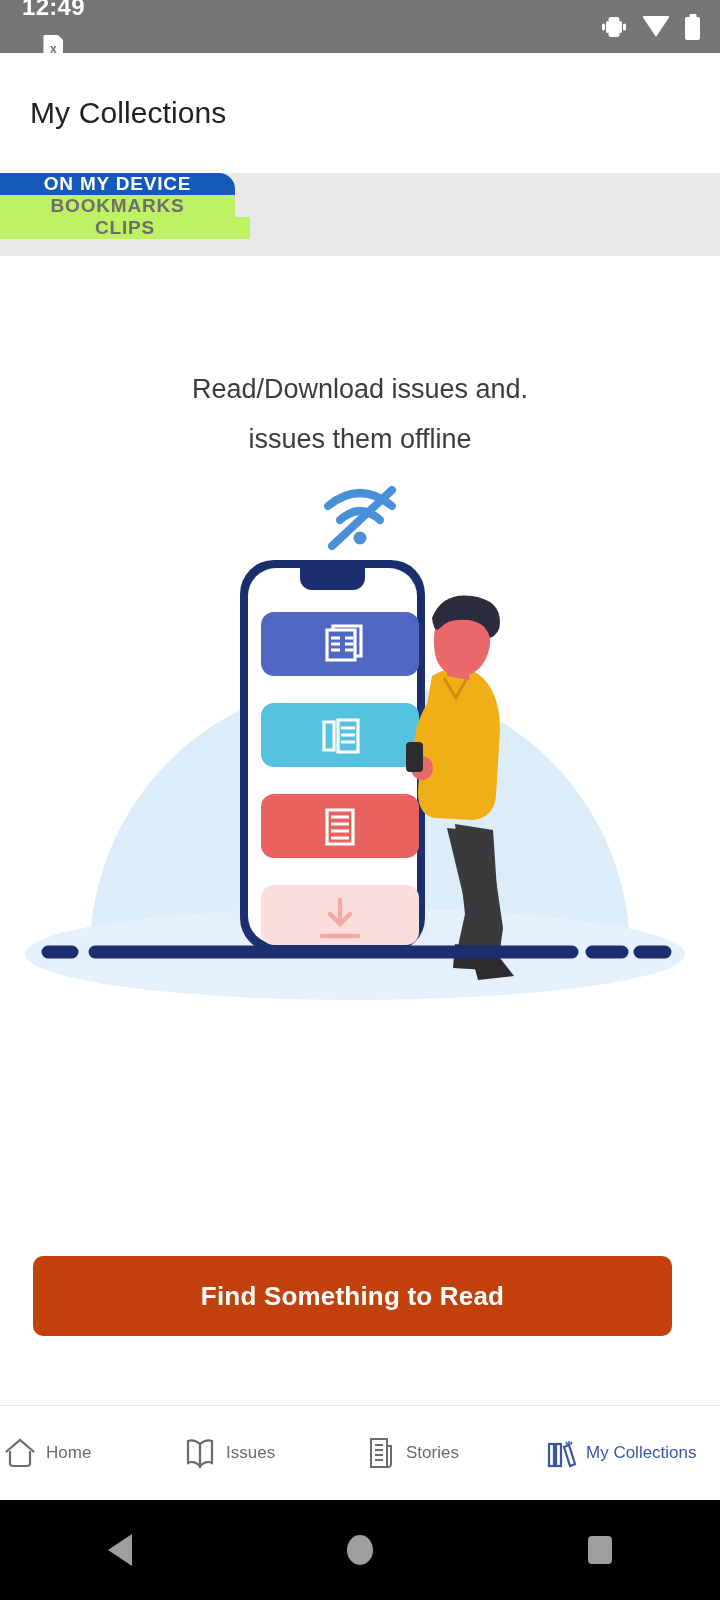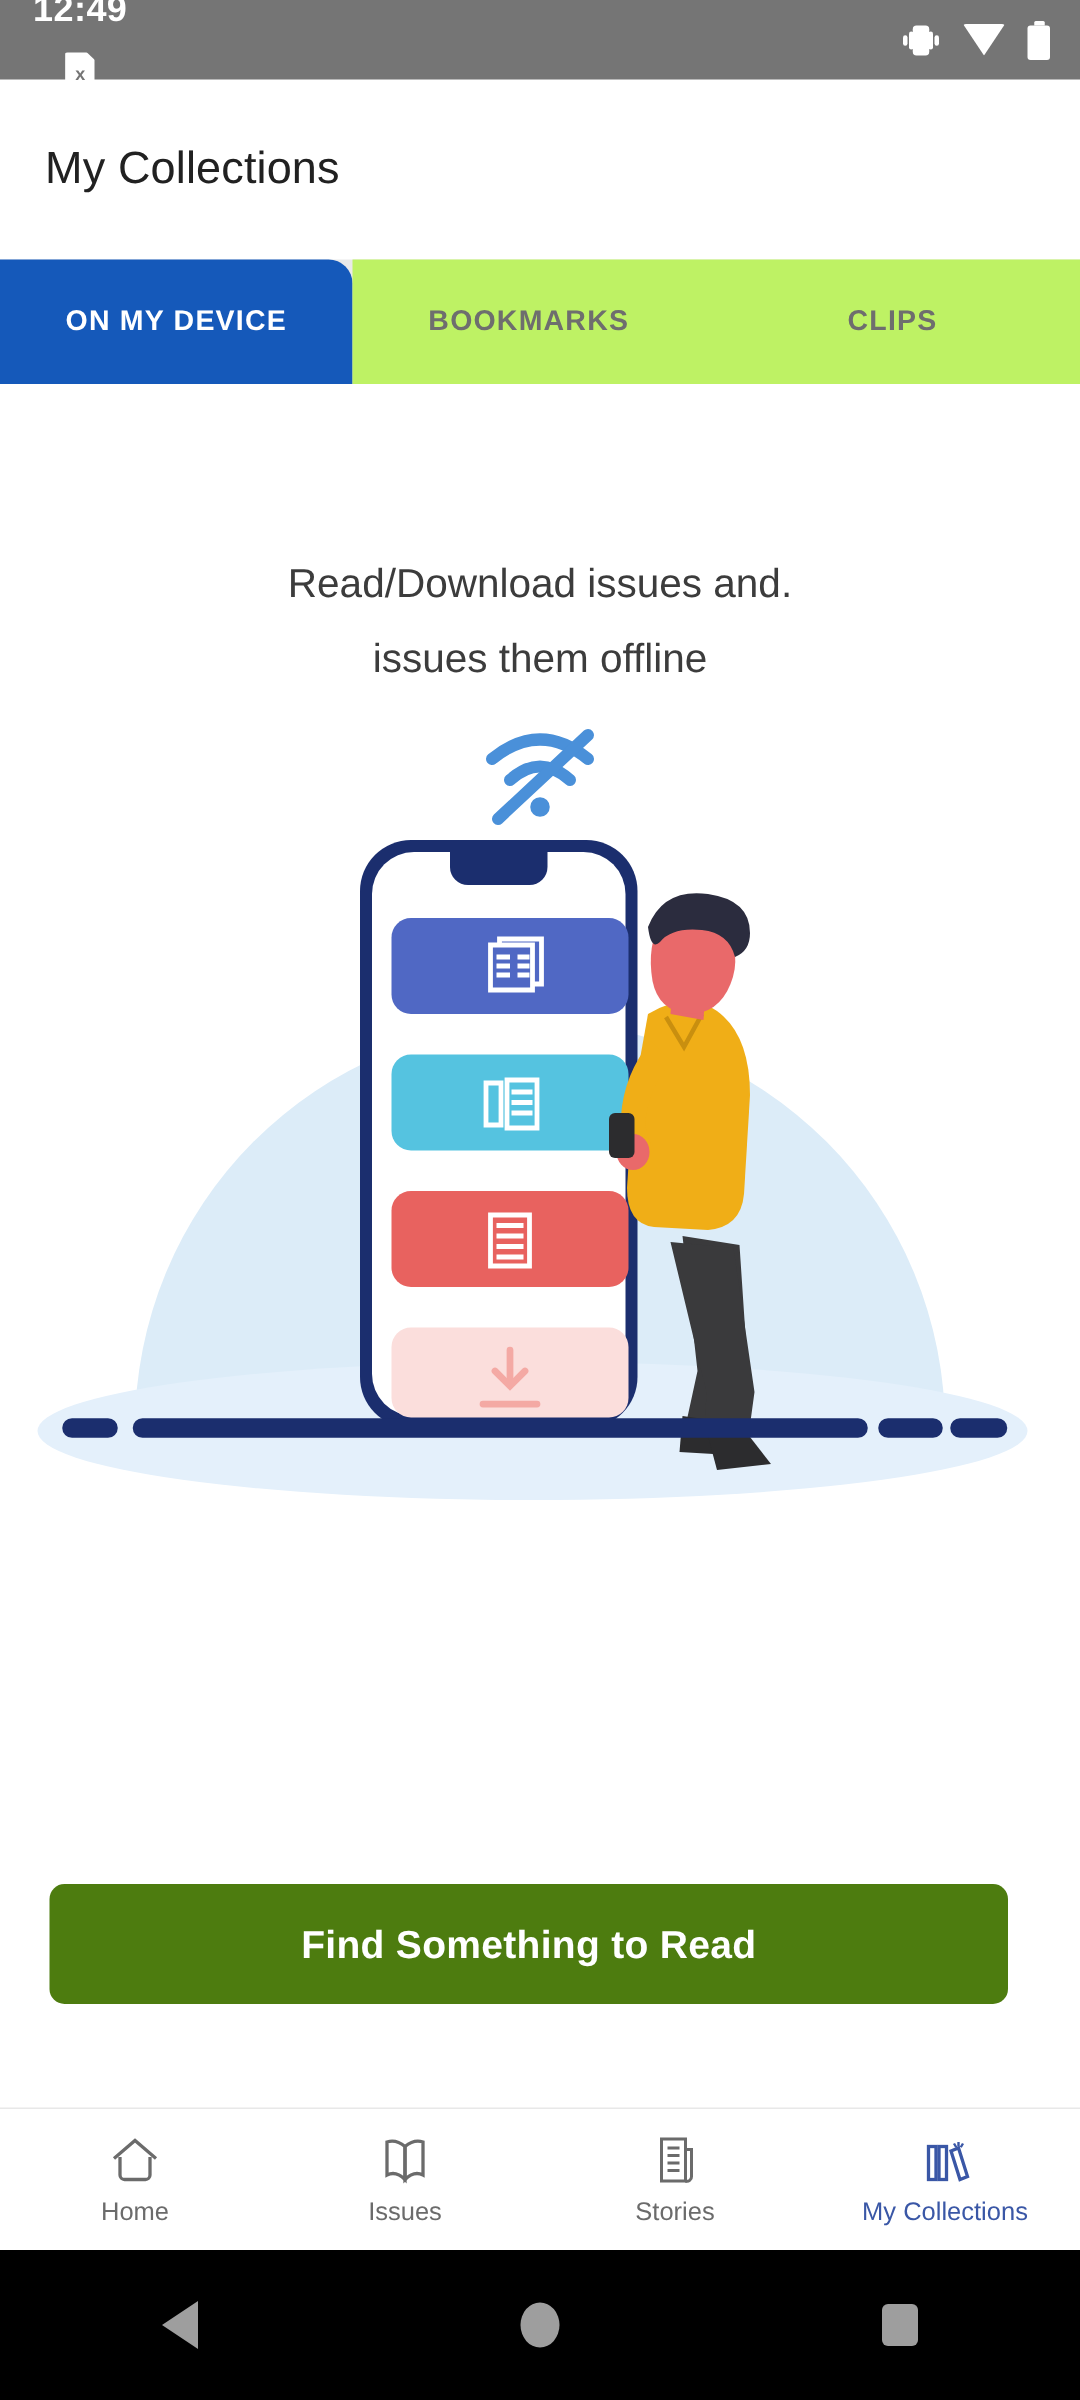--- a/index.html
+++ b/index.html
@@ -63,21 +63,21 @@
   }
 
   
   .app-bar{
     height:120px; background:#fff;
     display:flex; align-items:center; padding:0 30px;
   }
   .app-title{ font-size:30px; color:#212121; font-weight:400; letter-spacing:0.1px; }
 
   
-  .tab-bar{ display:flex; height:83px; background:#e9e9e9; }
+  .tab-bar{ display:flex; height:83px; background:#e9e9e9;flex-direction:column; }
   .tab{
     display:flex; align-items:center; justify-content:center;
     font-size:19px; font-weight:700; letter-spacing:0.8px;
     color:#6e6e6e; background:#bef264;
   }
   .tab.t0{ width:235px; }
   .tab.t1{ width:235px; }
   .tab.t2{ width:250px; }
   .tab.active{
     background:#1559ba; color:#ffffff;
@@ -101,35 +101,35 @@
   }
   .wifi-off{
     position:absolute; top:0; left:50%; transform:translateX(-50%);
     width:100px; height:80px;
   }
   .scene{ position:absolute; top:76px; left:0; width:720px; height:480px; }
   .cta-wrap{
     position:absolute; left:33px; top:1000px; width:639px;
   }
   .cta-btn{
-    width:100%; height:80px; background:#4d7c0f; color:#fff;
+    width:100%; height:80px; background:#c2410c; color:#fff;
     border:none; border-radius:10px;
     font-family:"Liberation Sans", sans-serif;
     font-size:26px; font-weight:700; letter-spacing:0.2px;
     cursor:pointer;
   }
 
   
   .bottom-nav{
     position:absolute; left:0; bottom:100px; width:720px; height:95px;
     background:#fff; border-top:1px solid #e8e8e8;
     display:flex; align-items:center;
   }
   .nav-item{
-    flex:1; display:flex; flex-direction:column; align-items:center; gap:6px;
+    flex:1; display:flex; flex-direction:row; align-items:center; gap:6px;
     cursor:pointer;
     text-align:center;
   }
   .nav-ico{ width:40px; height:38px; display:flex; align-items:center; justify-content:center; }
   .nav-label{ font-size:17px; color:#6b6b6b; }
   .nav-item.active .nav-label{ color:#3a57a6; }
 
   
   .android-nav{
     position:absolute; left:0; bottom:0; width:720px; height:100px;

